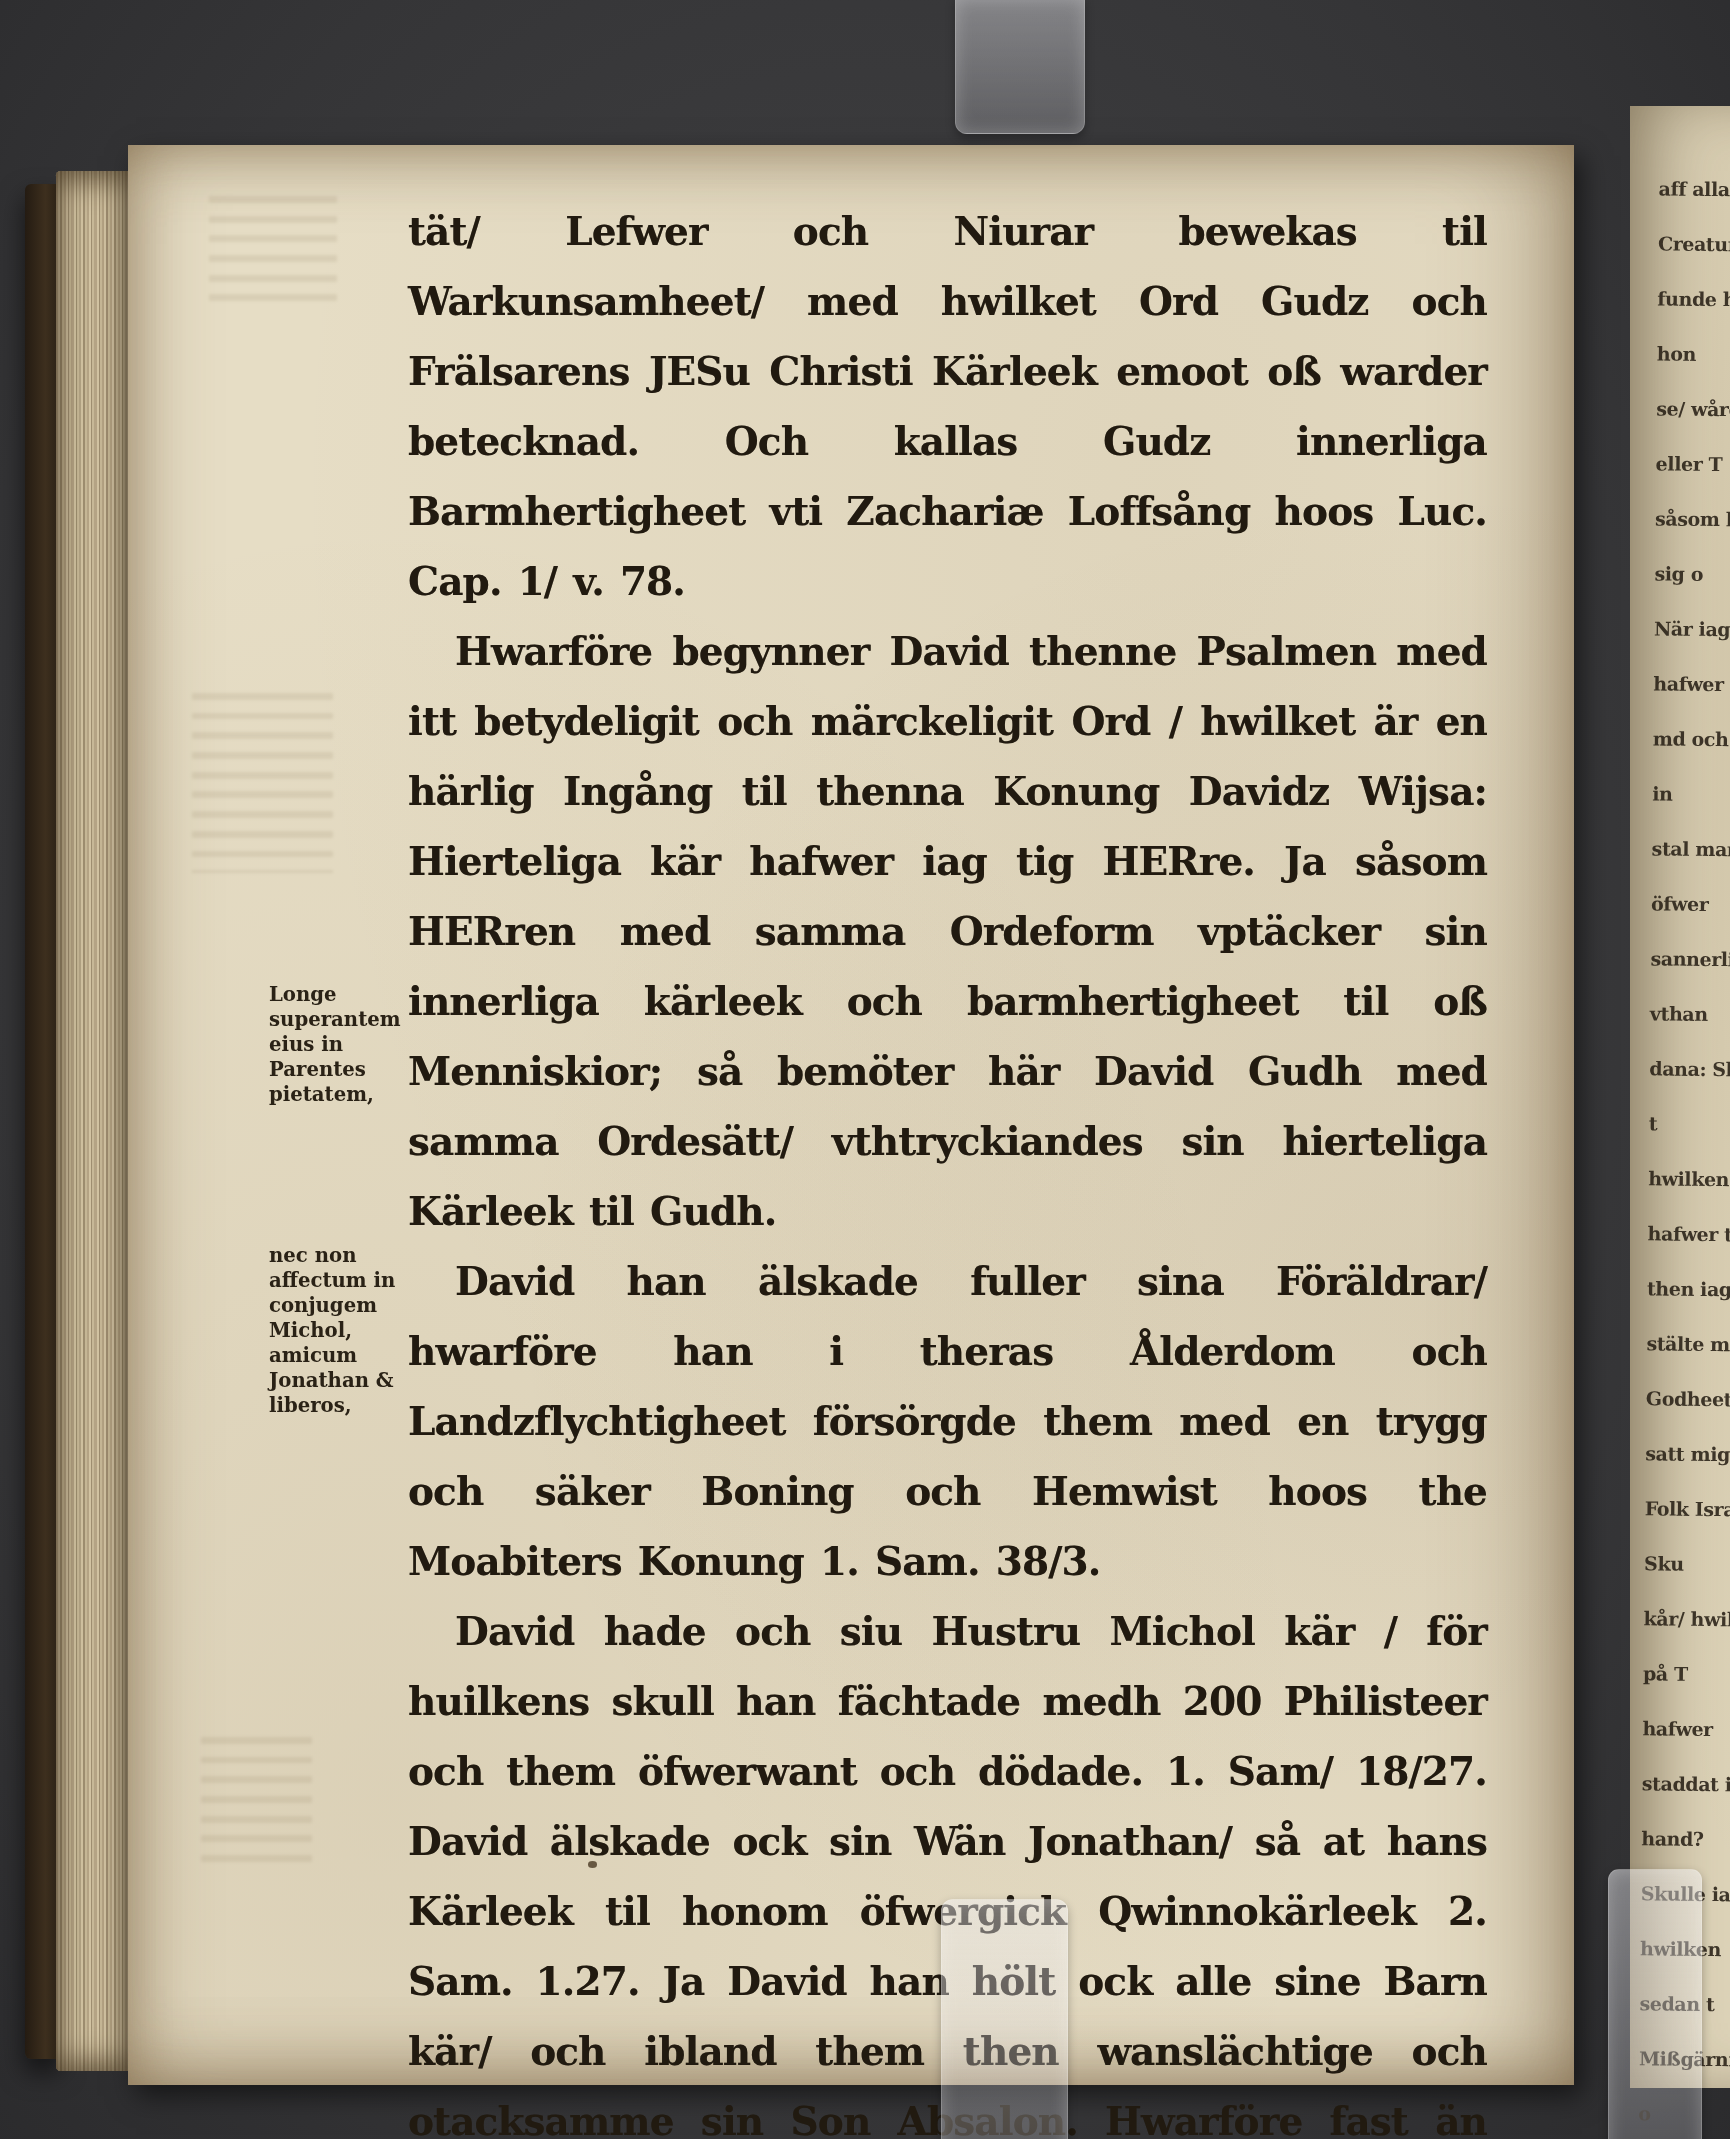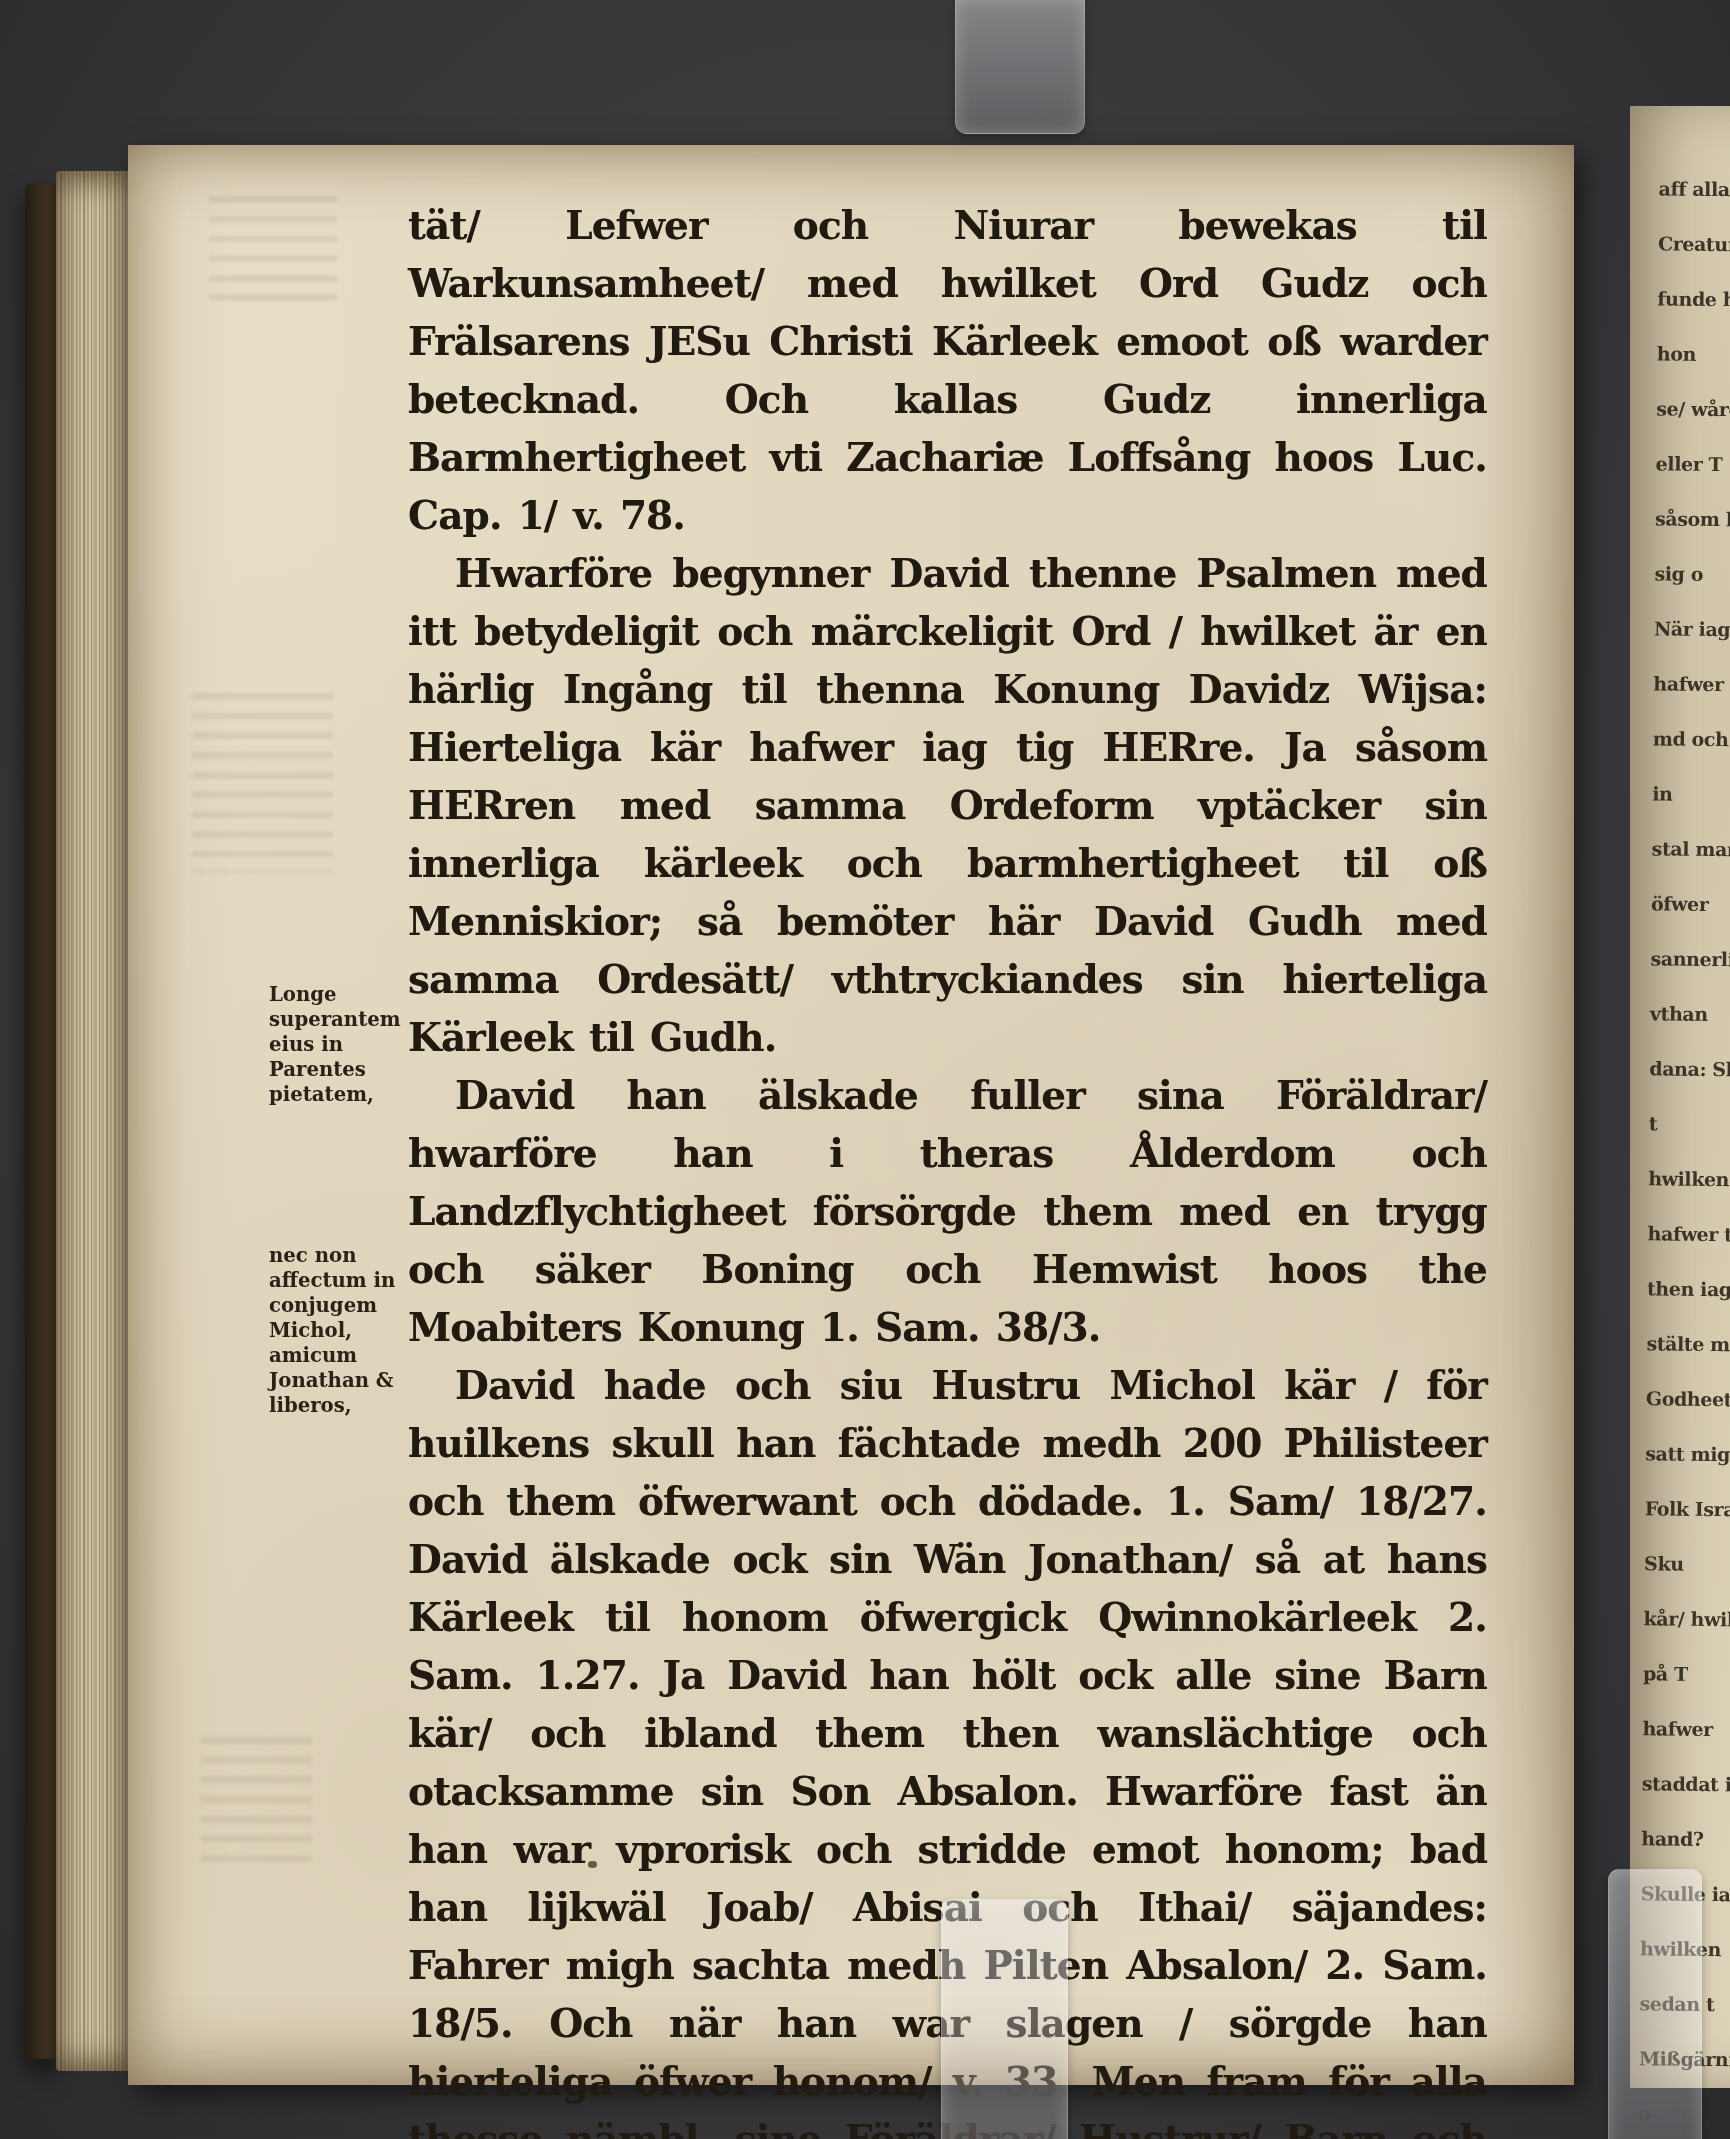--- a/index.html
+++ b/index.html
@@ -36,21 +36,21 @@
       inset 0 30px 60px -21.4px rgba(110,85,50,.35),
       inset 0 -34px 68px -21.4px rgba(110,85,50,.40),
       7.7px 11px 26px rgba(0,0,0,.55);
   }
   
   .text-col{
     position:absolute;left:280px;top:51px;width:1079px;
     color:var(--ink,#211a10);
   }
   .para{
-    margin:0;font-weight:bold;font-size:39px;line-height:58px;
+    margin:0;font-weight:bold;font-size:39px;line-height:70px;
     text-align:justify;letter-spacing:-0.9px;word-spacing:3.4px;
     text-shadow:0 0 0.4px rgba(33,26,16,.45);
   }
   .para.indent{text-indent:47px;}
   .catchword{
     font-weight:bold;font-size:39px;line-height:52px;text-align:right;
     padding-right:30px;text-shadow:0 0 0.4px rgba(33,26,16,.45);
   }
   
   .margin-note{

